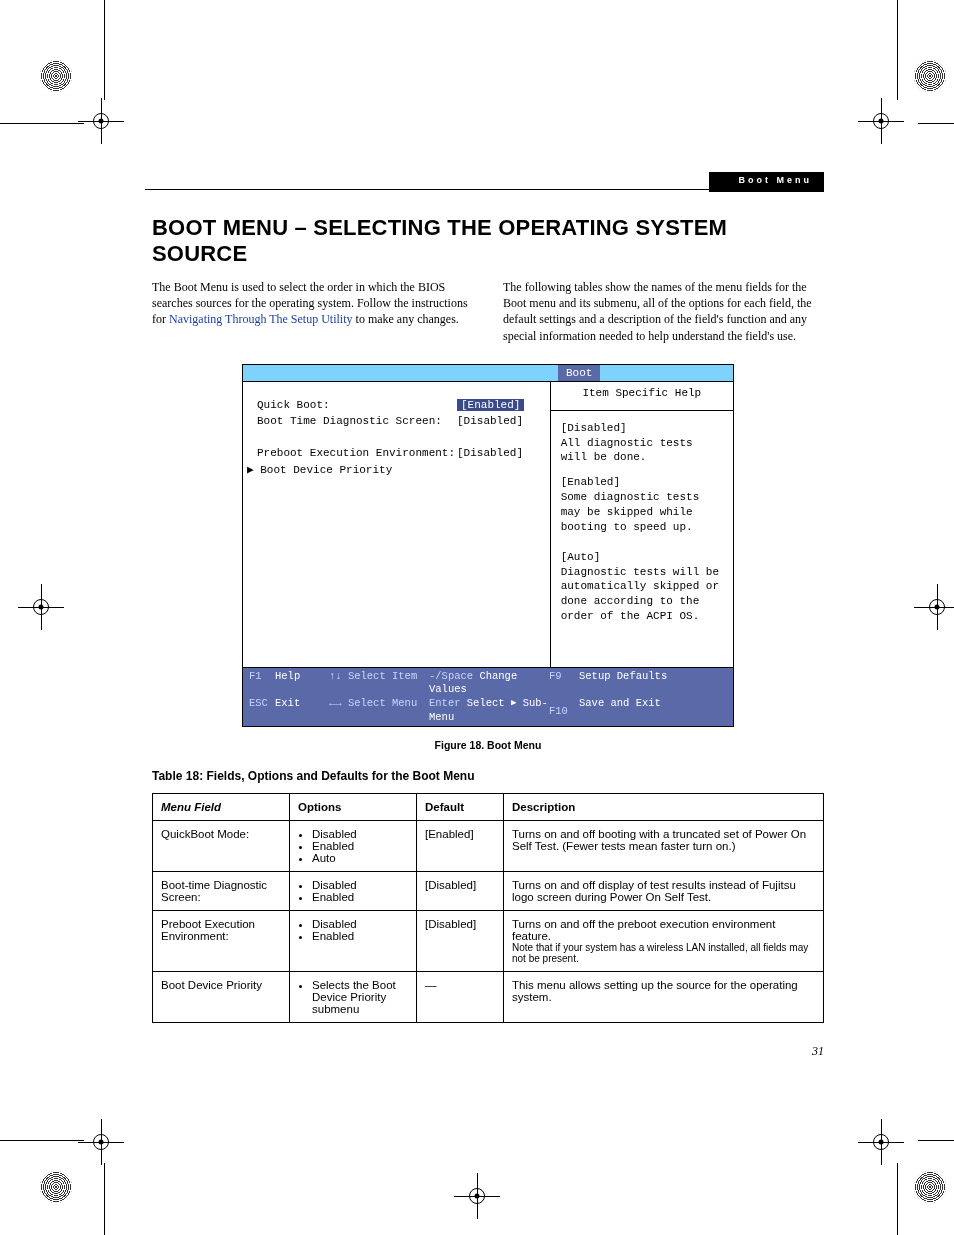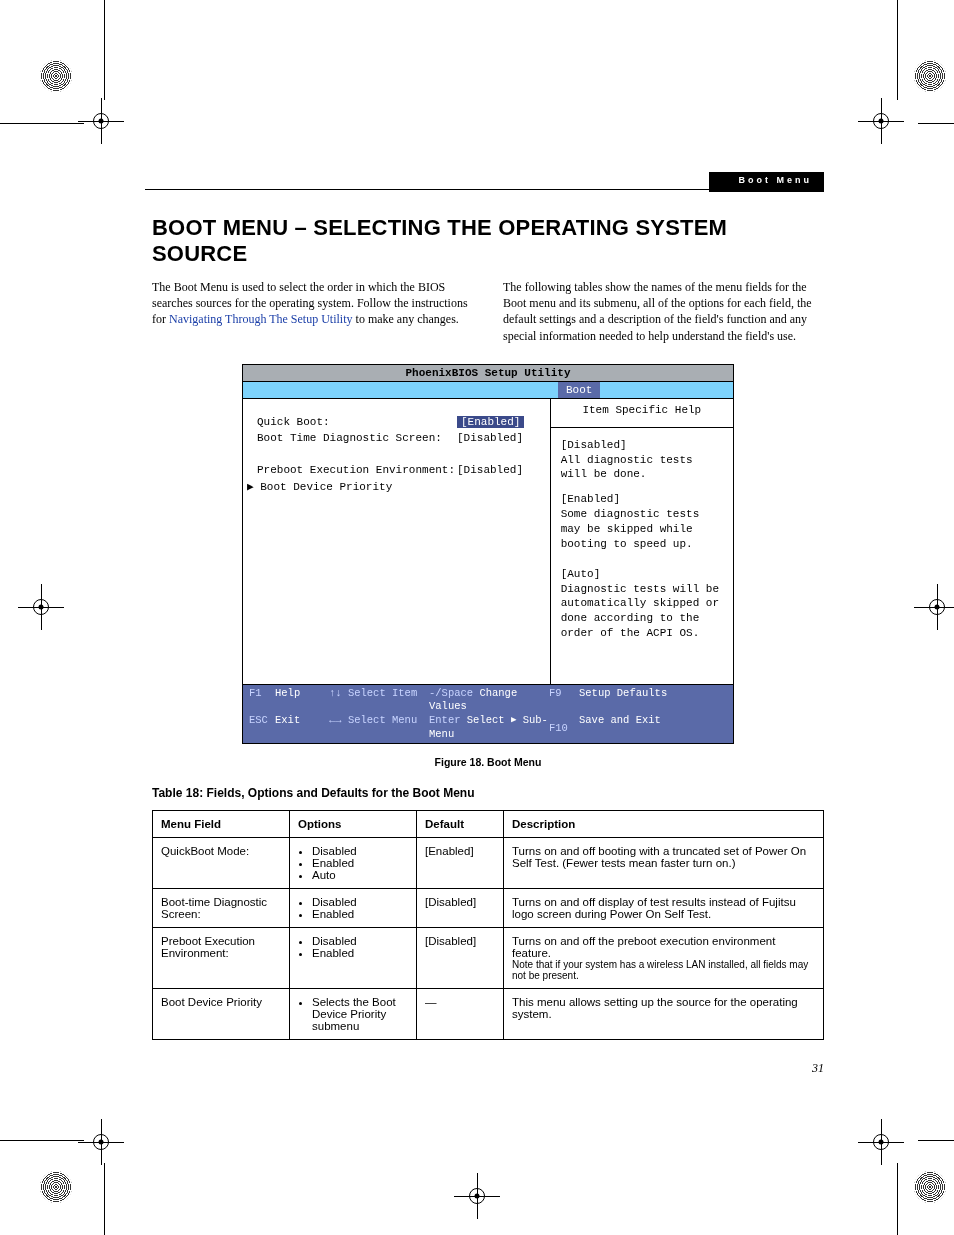--- a/index.html
+++ b/index.html
@@ -121,21 +121,20 @@
     <h1>BOOT MENU – SELECTING THE OPERATING SYSTEM SOURCE</h1>
 
     <div class="cols">
       <div class="col">
         <span>The Boot Menu is used to select the order in which the BIOS searches sources for the operating system. Follow the instructions for </span><span class="link">Navigating Through The Setup Utility</span><span> to make any changes.</span>
       </div>
       <div class="col">The following tables show the names of the menu fields for the Boot menu and its submenu, all of the options for each field, the default settings and a description of the field's function and any special information needed to help understand the field's use.</div>
     </div>
 
     <div class="bios-fig">
-      <div class="bios-title">PhoenixBIOS Setup Utility</div>
       <div class="bios-tabs">
         <div class="bios-tab-active">Boot</div>
       </div>
       <div class="bios-body">
         <div class="bios-left">
           <div class="bios-row">
             <div class="bios-label">Quick Boot:</div>
             <div class="bios-val-sel">[Enabled]</div>
           </div>
           <div class="bios-row">
@@ -183,21 +182,21 @@
       </div>
     </div>
 
     <div class="fig-caption">Figure 18.  Boot Menu</div>
 
     <div class="tbl-caption">Table 18: Fields, Options and Defaults for the Boot Menu</div>
 
     <table class="fields">
       <thead>
         <tr>
-          <th style="width:120px;">Menu Field</th>
+          <th style="width:120px;font-style:italic;">Menu Field</th>
           <th style="width:110px;">Options</th>
           <th style="width:70px;">Default</th>
           <th>Description</th>
         </tr>
       </thead>
       <tbody id="tbody">
           <tr>
             <td>QuickBoot Mode:</td>
             <td>
               <ul class="bullets">

